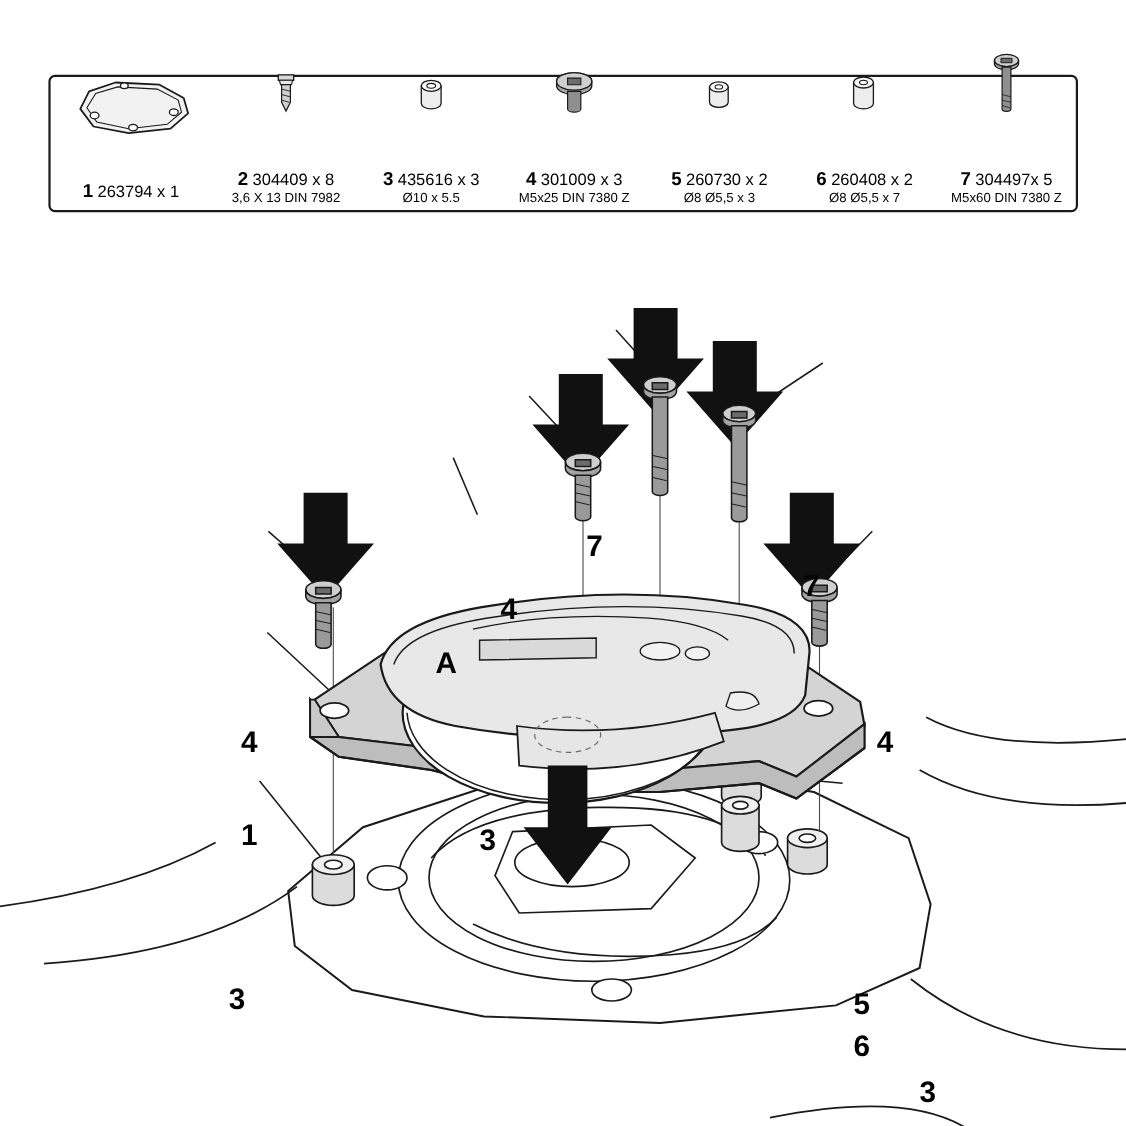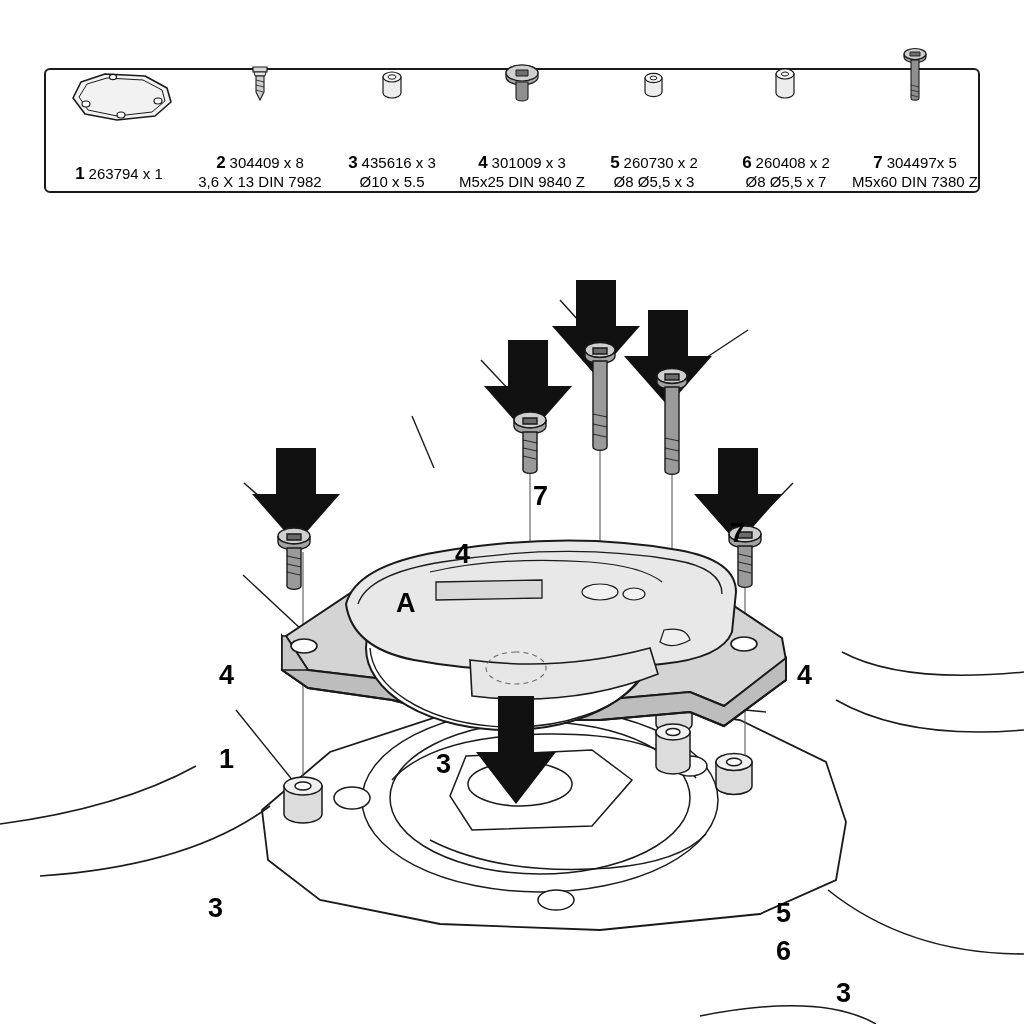--- a/index.html
+++ b/index.html
@@ -58,21 +58,21 @@
   .legend-index {
     font-size: 17px;
     font-weight: bold;
     margin-right: 4px;
   }
   .legend-code {
     font-size: 15px;
     margin-top: 39px;
   }
   .legend-spec {
-    font-size: 15px;
+    font-size: 12px;
     text-align: center;
     line-height: 1.1;
     margin-top: 1px;
     height: 11px;
   }
 
   
   #assembly-figure {
     position: absolute;
     left: 0;
@@ -154,21 +154,21 @@
           <path d="M12 16 a16 8 0 0 1 32 0 v4 a16 8 0 0 1 -32 0 z" fill="#a8a8a8" stroke="#1a1a1a" stroke-width="1.2"></path>
           <ellipse cx="28" cy="16" rx="16" ry="8" fill="#cfcfcf" stroke="#1a1a1a" stroke-width="1.2"></ellipse>
           <path d="M22 13 h12 v6 h-12 z" fill="#6d6d6d" stroke="#1a1a1a" stroke-width="1"></path>
           <path d="M22 25 h12 v16 a6 3 0 0 1 -12 0 z" fill="#8f8f8f" stroke="#1a1a1a" stroke-width="1.1"></path>
         </svg>
       </div>
       <div class="legend-caption">
         <span class="legend-index">4</span>
         <span class="legend-code">301009 x 3</span>
       </div>
-      <div class="legend-spec">M5x25 DIN 9840 Z</div>
+      <div class="legend-spec">M5x25 DIN 7380 Z</div>
     </div>
 
     <div class="legend-cell" style="width:132px">
       <div class="legend-art">
         <svg width="46" height="58" viewBox="0 0 46 58">
           <path d="M14 21 h17 v14 a8.5 4.6 0 0 1 -17 0 z" fill="#ededed" stroke="#1a1a1a" stroke-width="1.2"></path>
           <ellipse cx="22.5" cy="21" rx="8.5" ry="4.6" fill="#f7f7f7" stroke="#1a1a1a" stroke-width="1.2"></ellipse>
           <ellipse cx="22.5" cy="21" rx="3.4" ry="1.9" fill="#ffffff" stroke="#1a1a1a" stroke-width="1"></ellipse>
         </svg>
       </div>

